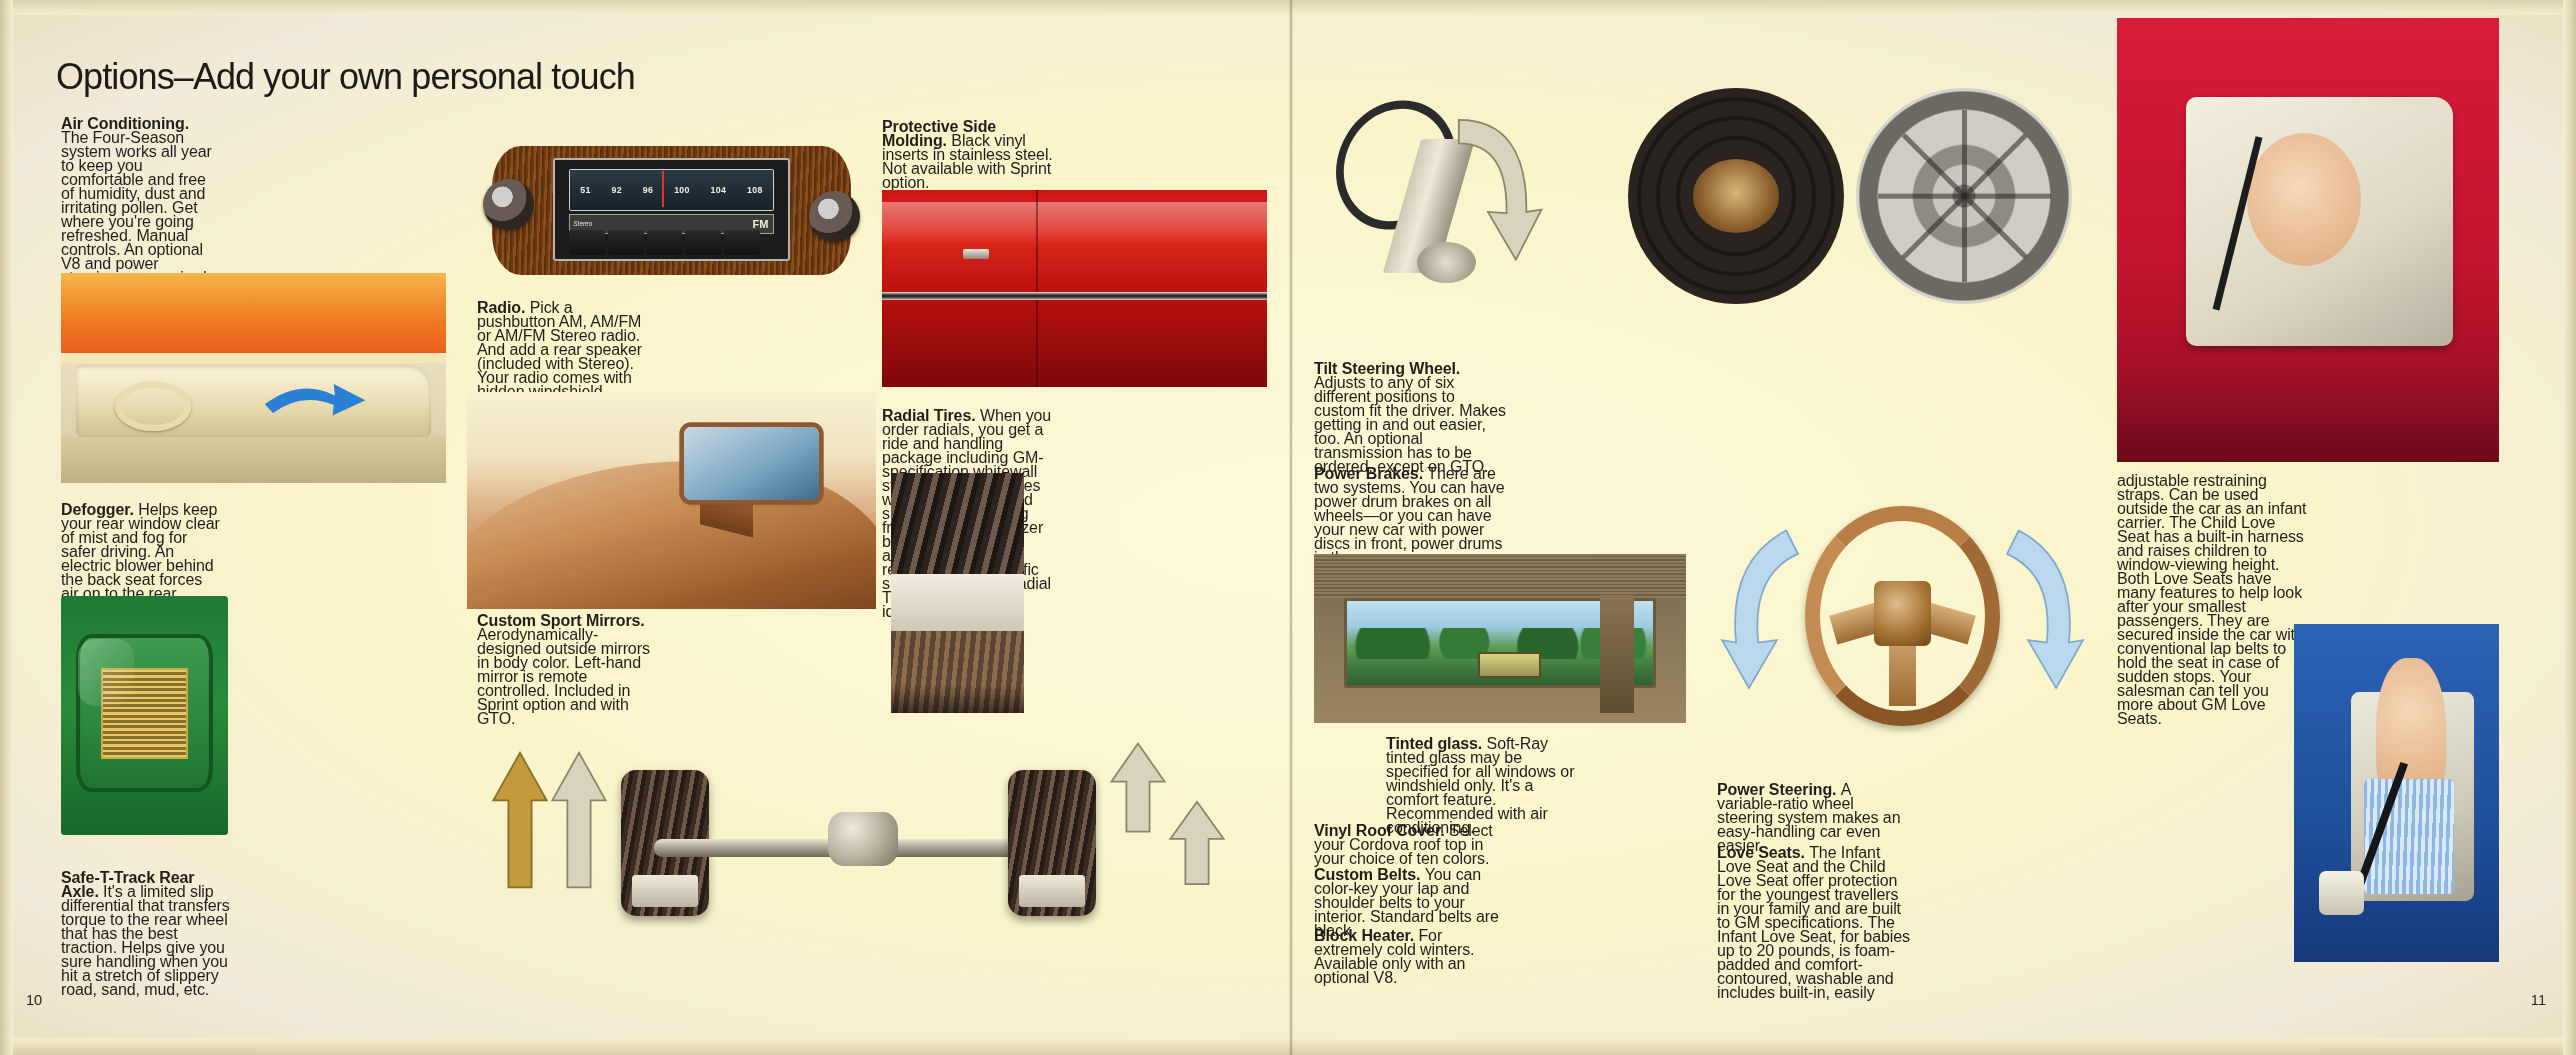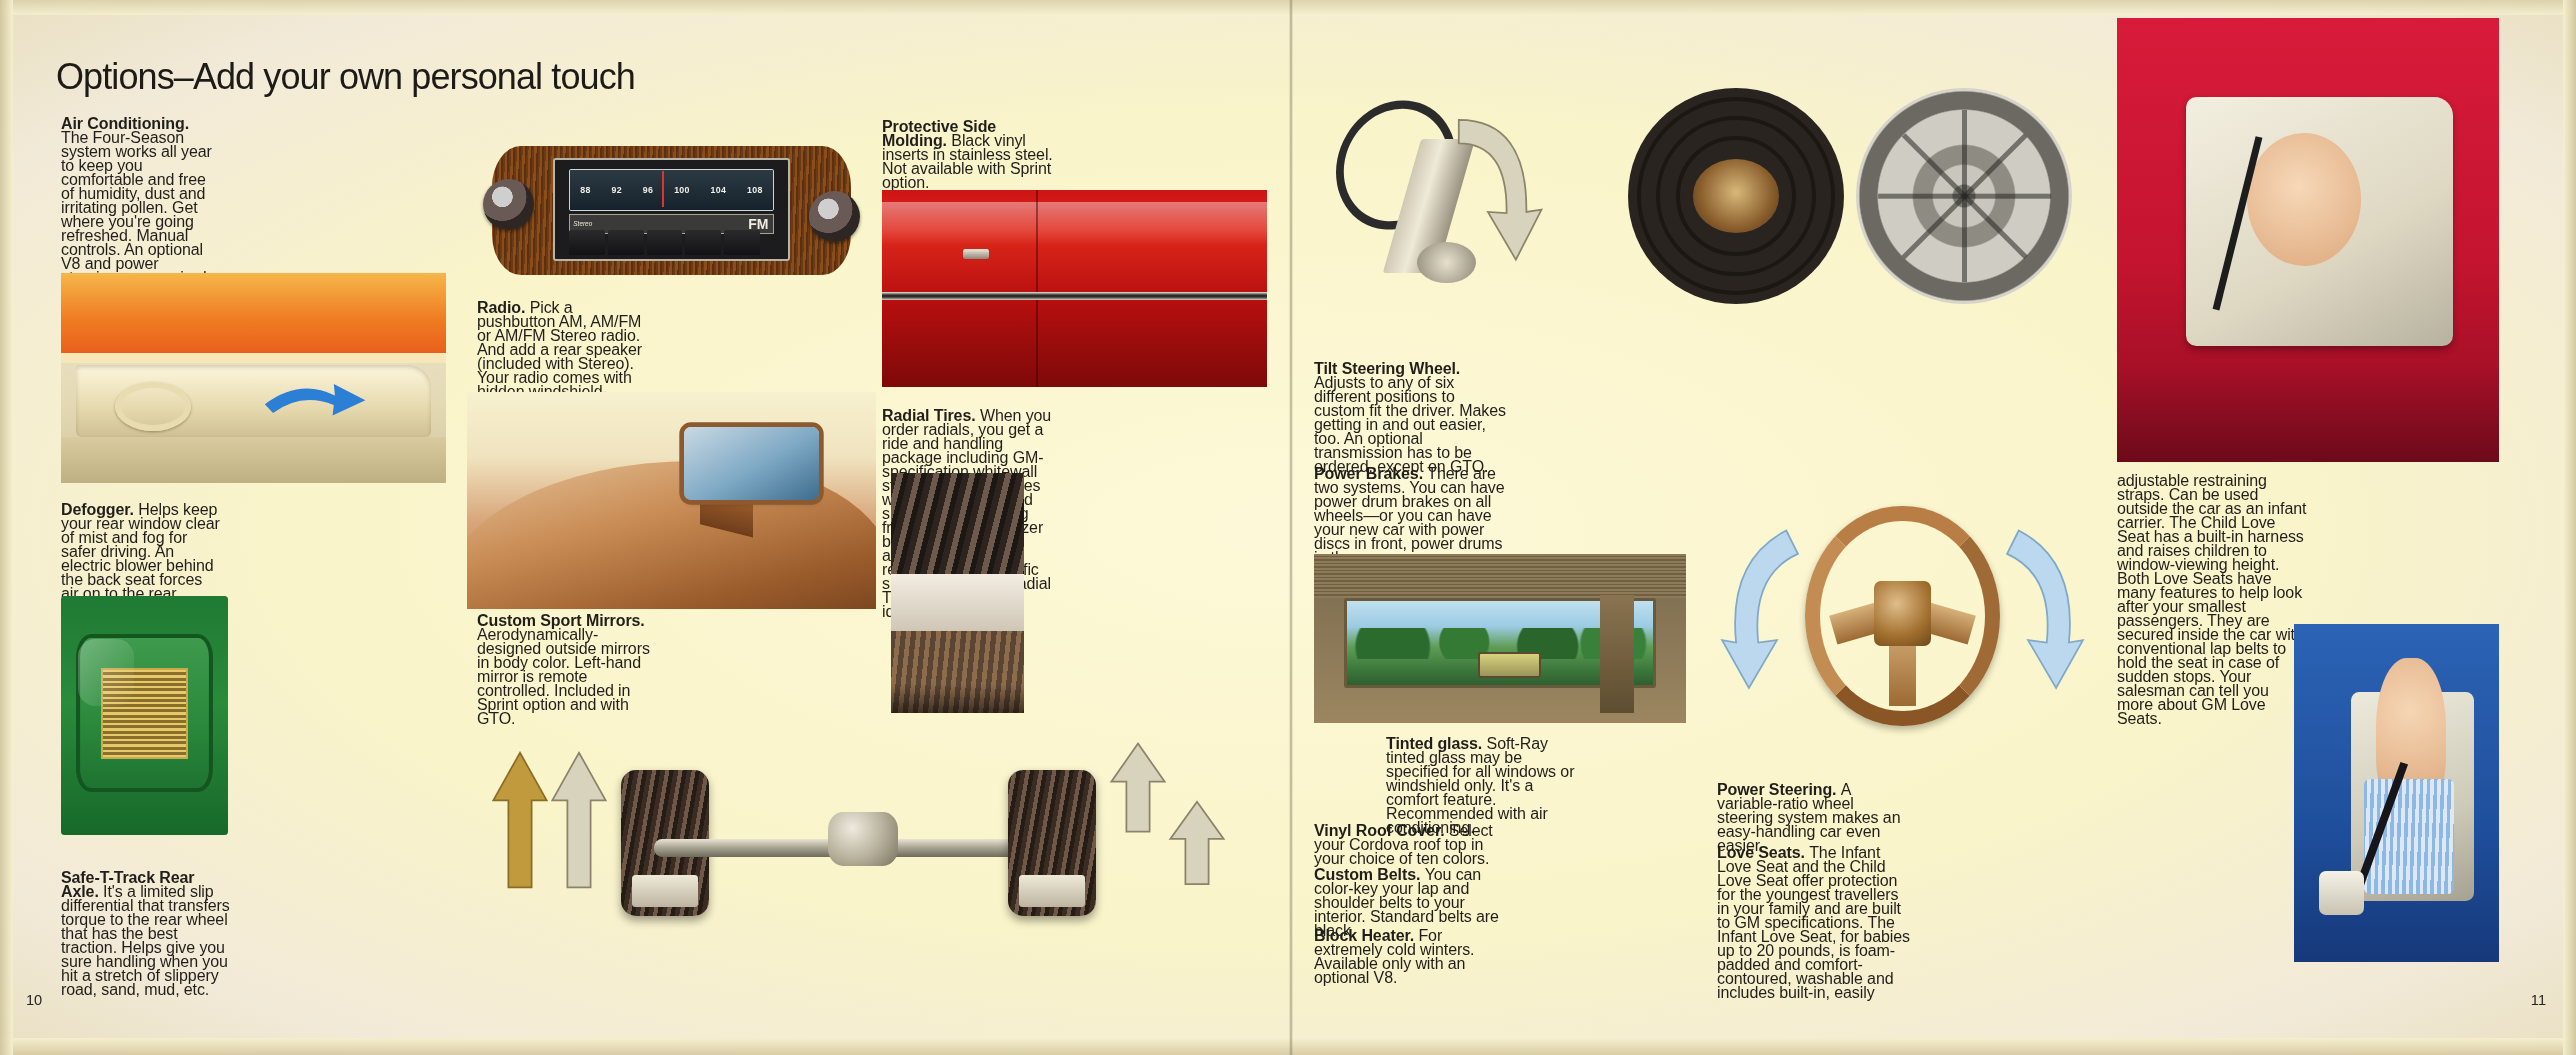--- a/index.html
+++ b/index.html
@@ -50,21 +50,21 @@
 
   
   .radio-art{background:transparent;}
   .radio-wood{position:absolute;left:6%;right:6%;top:10%;bottom:8%;border-radius:29px/41px;
       background:repeating-linear-gradient(92deg,#6b3a15 0px,#6b3a15 1.8px,#8a4e1d 1.8px,#8a4e1d 4.1px,#5c300f 4.1px,#5c300f 5.8px);}
   .radio-face{position:absolute;left:21%;right:21%;top:18%;bottom:17%;background:#1c1c1e;border:2.9px solid #b9b4a8;border-radius:2.9px;}
   .radio-dial{position:absolute;left:6%;right:6%;top:9%;height:40%;background:linear-gradient(#2c3a44,#16222b);border:1.8px solid #cfd5d6;border-radius:1.8px;
       display:flex;align-items:center;justify-content:space-around;color:#f1efe6;font-size:8.8px;font-weight:bold;letter-spacing:0.3px;}
   .radio-needle{position:absolute;left:46%;top:11%;width:2.3px;height:36%;background:#d33;}
   .radio-row{position:absolute;left:6%;right:6%;top:54%;height:18%;background:#3a3a38;border:1.2px solid #a9a396;display:flex;align-items:center;}
-  .radio-fm{color:#efece0;font-size:14px;font-weight:bold;margin-left:auto;margin-right:4.7px;}
+  .radio-fm{color:#efece0;font-size:11px;font-weight:bold;margin-left:auto;margin-right:4.7px;}
   .radio-stereo{color:#e9e6d8;font-size:6.4px;font-style:italic;margin-left:3.5px;}
   .radio-btns{position:absolute;left:6%;right:12%;bottom:4%;height:26%;display:flex;gap:2.9px;}
   .radio-btns i{flex:1;background:linear-gradient(#2a2a2c,#121214);border-radius:1.8px;}
   .knob{position:absolute;width:51px;height:51px;border-radius:50%;
       background:radial-gradient(circle at 38% 35%,#cfcfcf 0 22%,#6a5a55 23% 52%,#2e2622 53% 100%);
       box-shadow:0 1.8px 3.5px rgba(0,0,0,.45);}
 
   
   .mir-art{background:linear-gradient(#f7f1cf 0%,#f0e3bf 30%,#d8a579 60%,#b87a4a 100%);}
   .mir-body{position:absolute;left:-6%;right:-4%;bottom:-10%;height:78%;
@@ -199,21 +199,21 @@
     <b>Safe-T-Track Rear Axle. </b>
     <span>It's a limited slip differential that transfers torque to the rear wheel that has the best traction. Helps give you sure handling when you hit a stretch of slippery road, sand, mud, etc.</span>
   </div>
 
   <div class="art radio-art" style="left:467px;top:130px;width:409px;height:158px;">
     <div class="radio-wood"></div>
     <div class="knob" style="left:16.3px;top:49px;"></div>
     <div class="knob" style="right:16.3px;top:61px;"></div>
     <div class="radio-face">
       <div class="radio-dial">
-        <span>88</span>
+        <span>51</span>
         <span>92</span>
         <span>96</span>
         <span>100</span>
         <span>104</span>
         <span>108</span>
       </div>
       <div class="radio-needle"></div>
       <div class="radio-row">
         <span class="radio-stereo">Stereo</span>
         <span class="radio-fm">FM</span>

